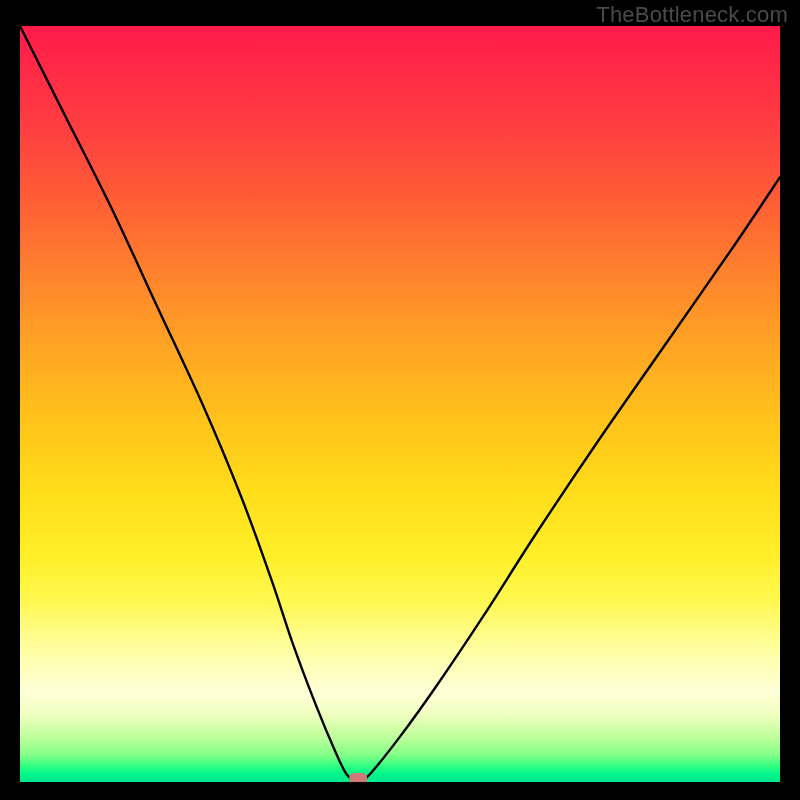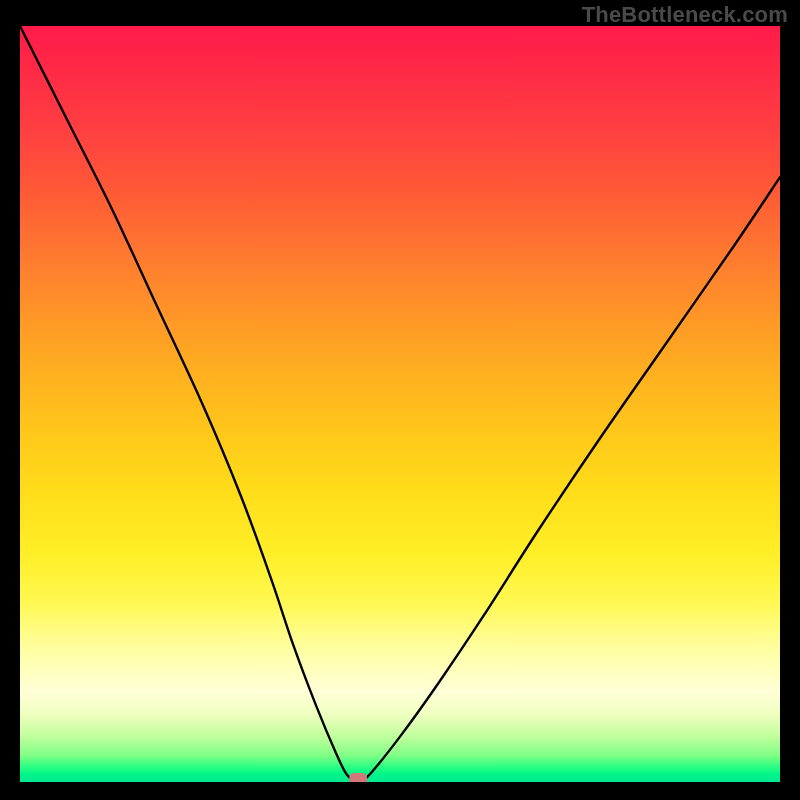--- a/index.html
+++ b/index.html
@@ -10,21 +10,21 @@
     position: relative;
     overflow: hidden;
     font-family: Arial, Helvetica, sans-serif;
   }
   .watermark {
     position: absolute;
     top: 2px;
     right: 12px;
     color: #4a4a4a;
     font-size: 22px;
-    font-weight: 700;
+    font-weight: 400;
     letter-spacing: 0.2px;
     z-index: 10;
   }
   .plot-frame {
     position: absolute;
     left: 20px;
     top: 26px;
     width: 760px;
     height: 756px;
     background: #000;

